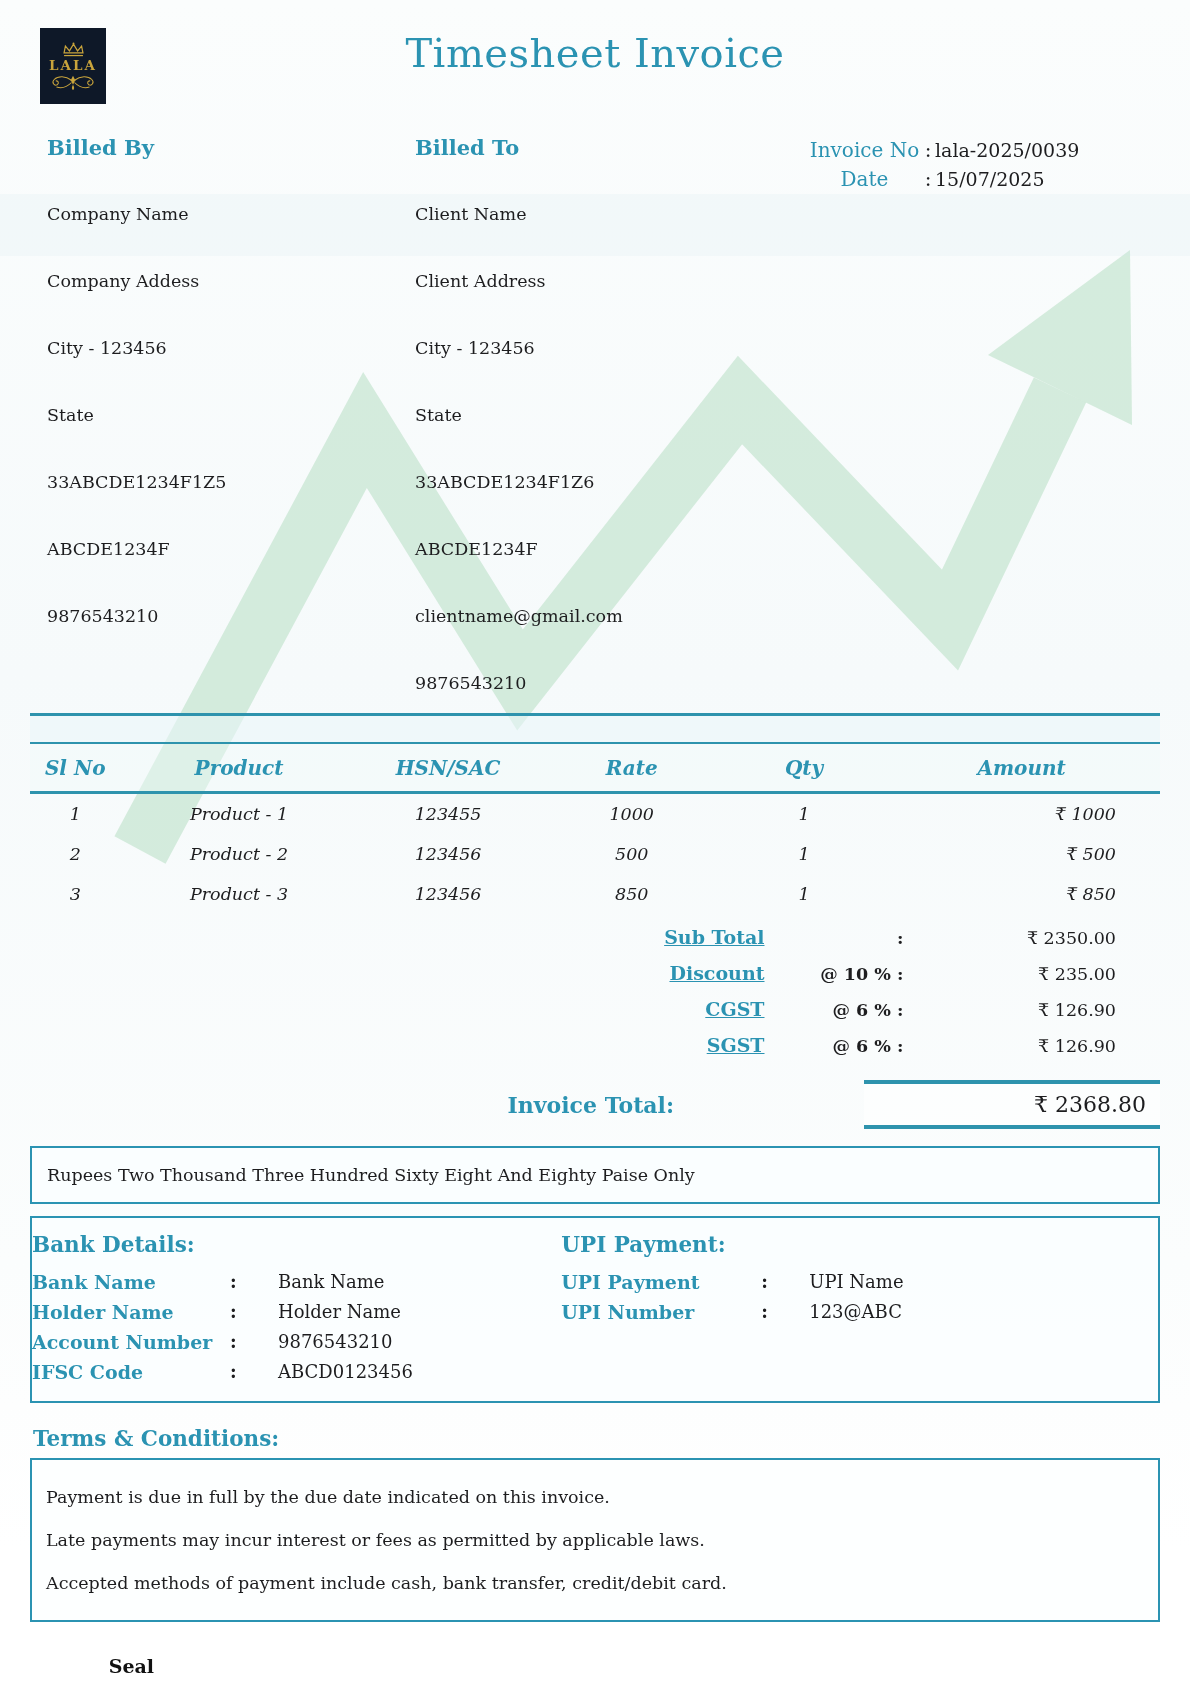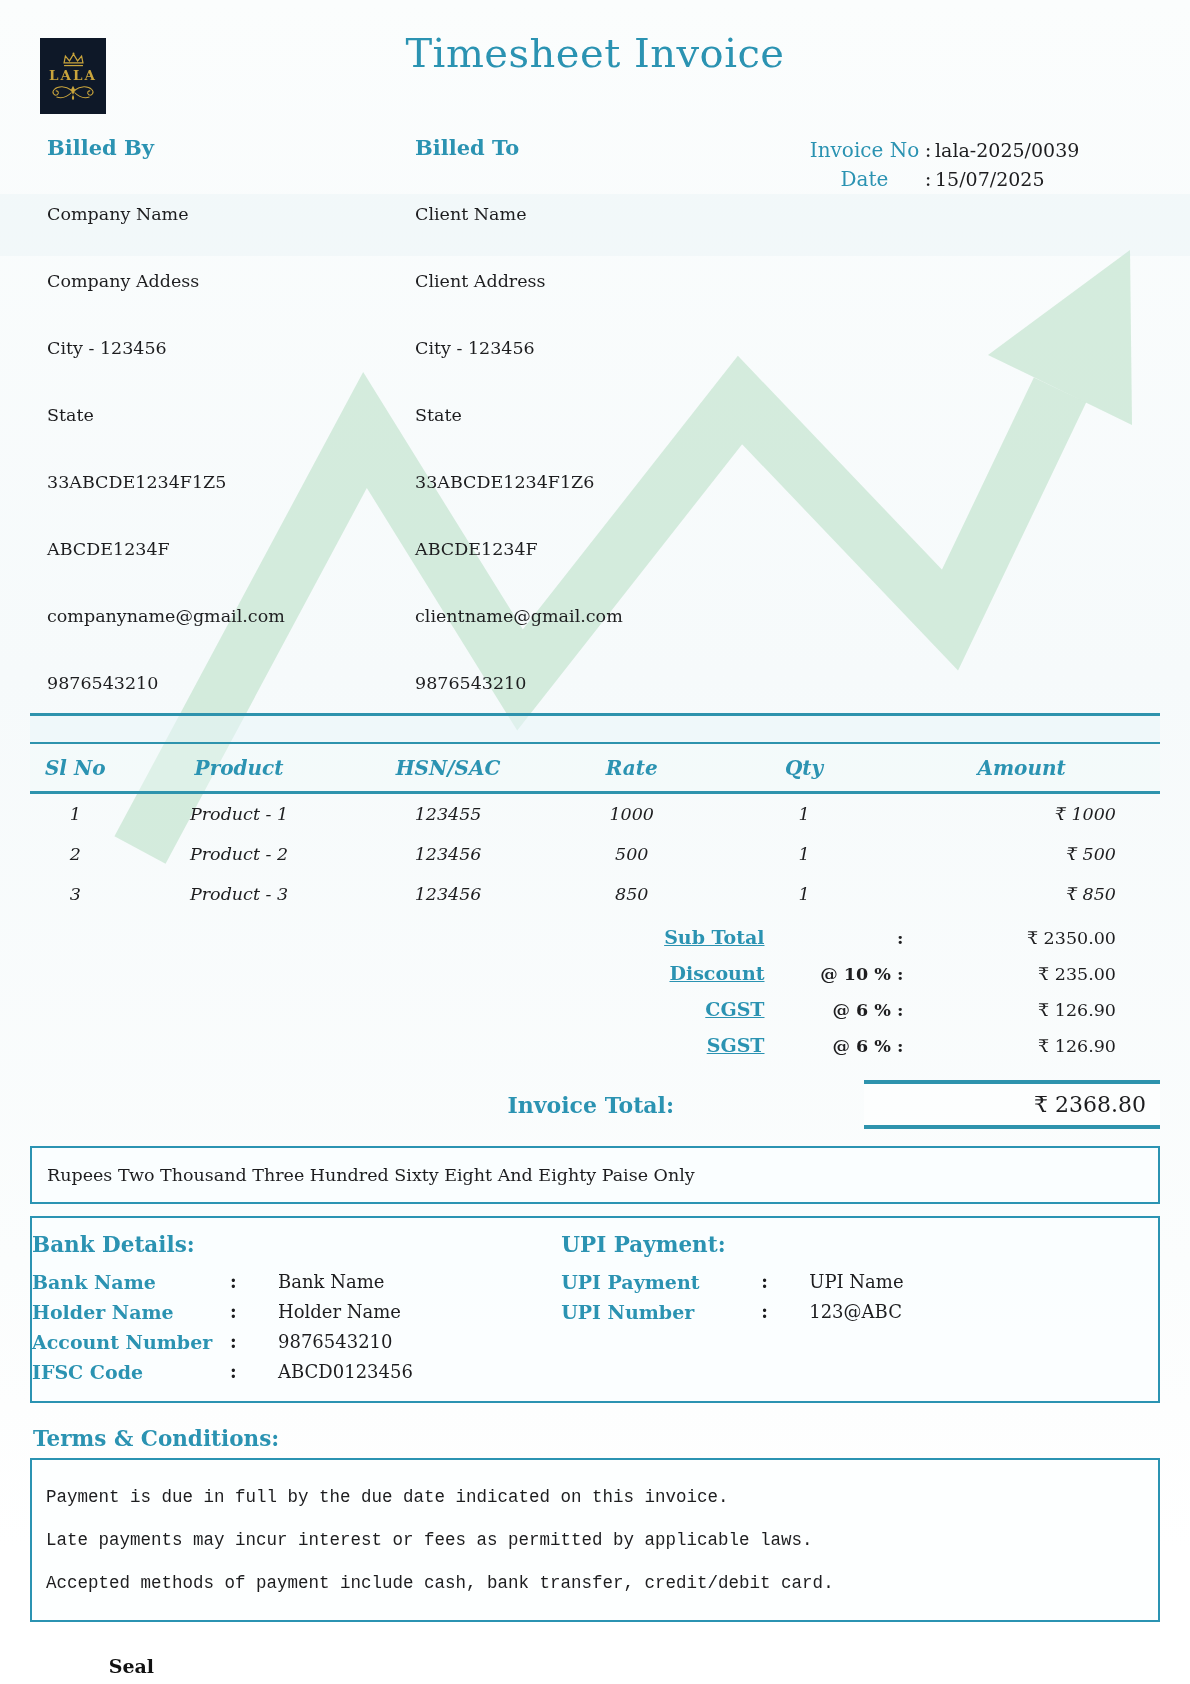--- a/index.html
+++ b/index.html
@@ -7,21 +7,21 @@
     width:1190px;height:1684px;margin:0 auto;position:relative;overflow:hidden;
     background:linear-gradient(180deg,#fbfdfd 0%,#f6fafb 40%,#fbfdfd 75%,#ffffff 92%,#ffffff 100%);
     font-family:"DejaVu Serif","DejaVu Sans",serif;color:#1d1d1f;
   }
   .scan-band{position:absolute;left:0;right:0;height:62px;top:194px;background:rgba(203,231,239,.16);z-index:0;}
   .watermark{position:absolute;top:0;left:0;z-index:0;}
   .content{position:relative;z-index:1;padding:0 30px;}
 
   
   .header{position:relative;padding-top:28px;height:86px;}
-  .logo{position:absolute;left:10px;top:38px;width:66px;height:76px;background:#0e1828;
+  .logo{position:absolute;left:10px;top:28px;width:66px;height:76px;background:#0e1828;
         display:flex;flex-direction:column;align-items:center;justify-content:center;gap:1px;}
   .logo-text{color:#c9a43c;font-size:13.5px;letter-spacing:2px;font-weight:bold;line-height:15px;}
   .page-title{position:absolute;left:0;right:0;top:30px;text-align:center;
         font-size:40px;color:#2b93b2;letter-spacing:.5px;font-weight:normal;}
 
   
   .info-row{display:flex;margin-top:20px;padding-left:17px;}
   .info-col1{flex:0 0 368px;}
   .info-col2{flex:0 0 393px;}
   .info-col3{flex:1;padding-top:2px;}
@@ -62,21 +62,21 @@
   .pay-col-left{flex:0 0 47%;}
   .pay-col-right{flex:1;}
   .pay-heading{color:#2b93b2;font-weight:bold;font-size:21.5px;line-height:28px;margin-bottom:8px;}
   .pay-row{display:flex;line-height:30px;}
   .pay-label{flex:0 0 198px;color:#2b93b2;font-weight:bold;font-size:19px;}
   .pay-colon{flex:0 0 48px;font-weight:bold;font-size:18px;}
   .pay-value{font-size:18px;}
 
   
   .terms-heading{margin-top:22px;color:#2b93b2;font-weight:bold;font-size:21.5px;line-height:27px;padding-left:3px;}
-  .terms-box{margin-top:6px;border:2px solid #2b93b2;background:rgba(252,255,255,.7);padding:25px 14px 24px;font-family:Liberation Mono, monospace;}
+  .terms-box{margin-top:6px;border:2px solid #2b93b2;background:rgba(252,255,255,.7);padding:25px 14px 24px;}
   .terms-box p{margin:0 0 18px;font-size:17.5px;line-height:25px;}
   .terms-box p:last-child{margin-bottom:0;}
 
   
   .sig-row{display:flex;justify-content:space-between;margin-top:32px;min-height:148px;}
   .sig-col{padding-left:17px;}
   .sig-label,.seal-label{font-size:19px;font-weight:bold;color:#111;line-height:24px;}
   .sig-scribble{margin-top:12px;margin-left:4px;}
   .seal-col{text-align:right;padding-right:12px;}
   .seal-stamp{margin-top:4px;margin-right:2px;}
@@ -125,21 +125,20 @@
 
     <div class="info-row">
       <div class="info-col1">
         <div class="sec-heading">Billed By</div>
         <div class="addr-line">Company Name</div>
         <div class="addr-line">Company Addess</div>
         <div class="addr-line">City - 123456</div>
         <div class="addr-line">State</div>
         <div class="addr-line">33ABCDE1234F1Z5</div>
         <div class="addr-line">ABCDE1234F</div>
-        <div class="addr-line">companyname@gmail.com</div>
         <div class="addr-line">9876543210</div>
       </div>
       <div class="info-col2">
         <div class="sec-heading">Billed To</div>
         <div class="addr-line">Client Name</div>
         <div class="addr-line">Client Address</div>
         <div class="addr-line">City - 123456</div>
         <div class="addr-line">State</div>
         <div class="addr-line">33ABCDE1234F1Z6</div>
         <div class="addr-line">ABCDE1234F</div>

